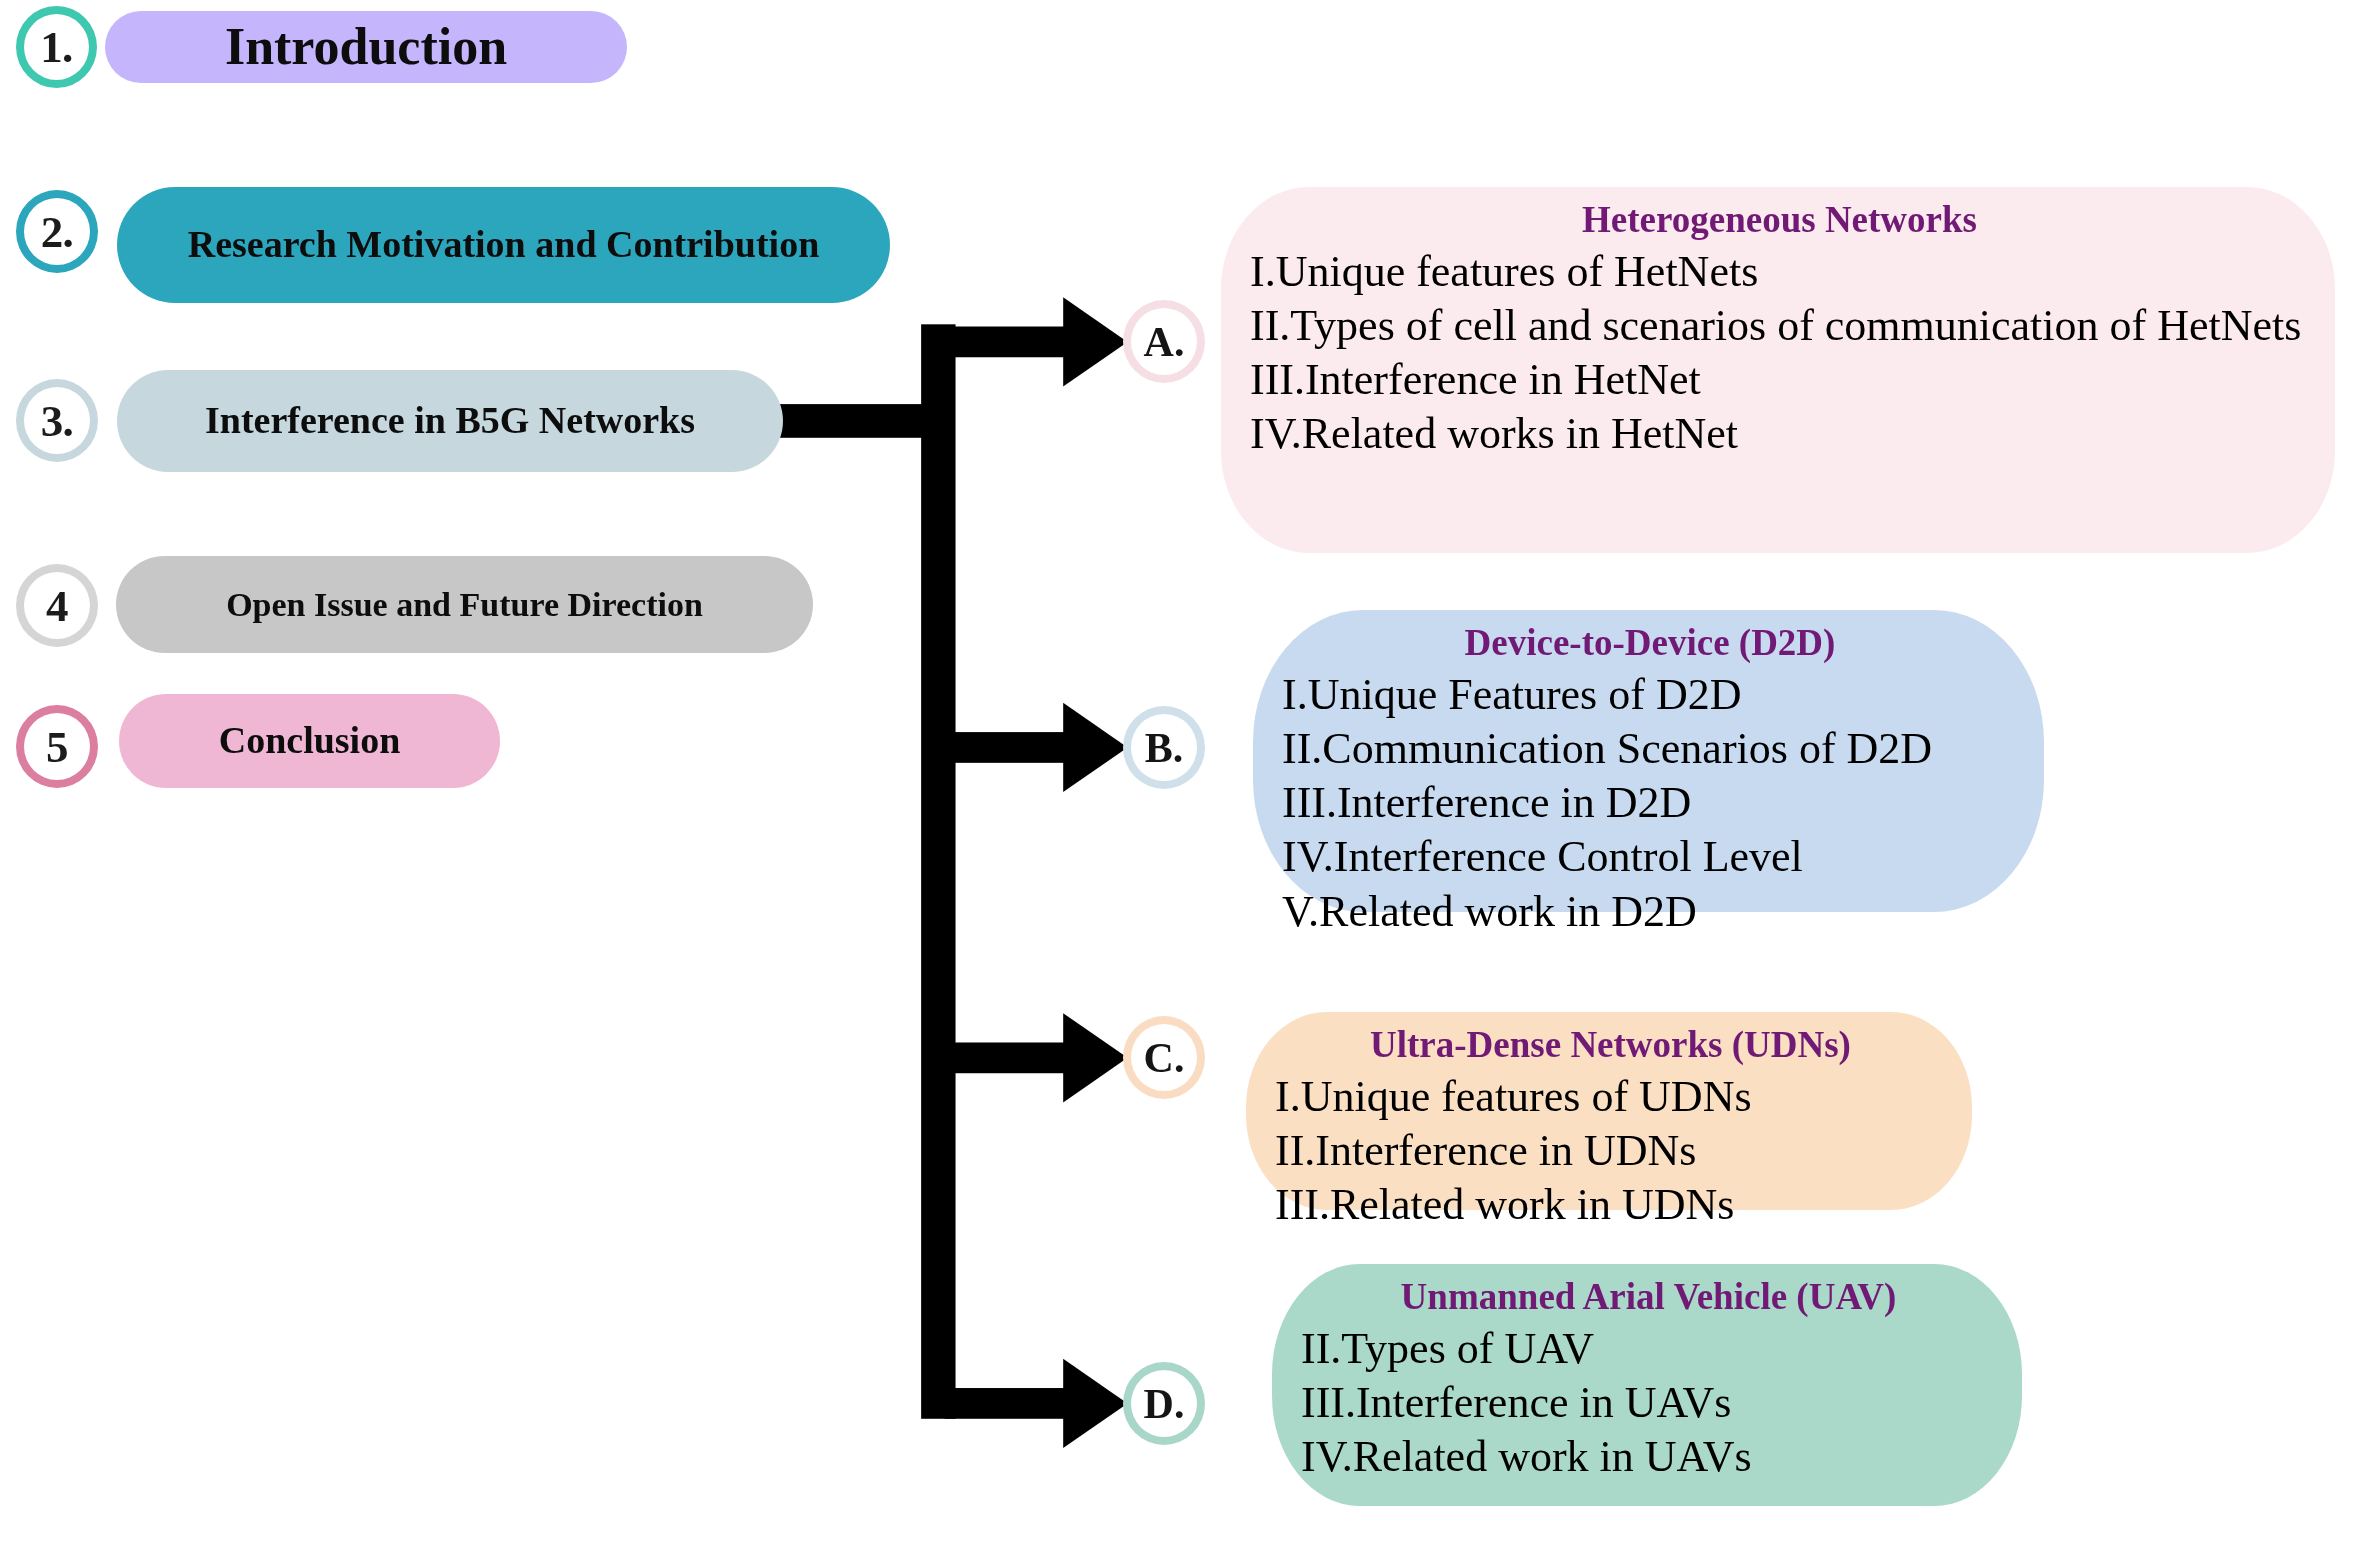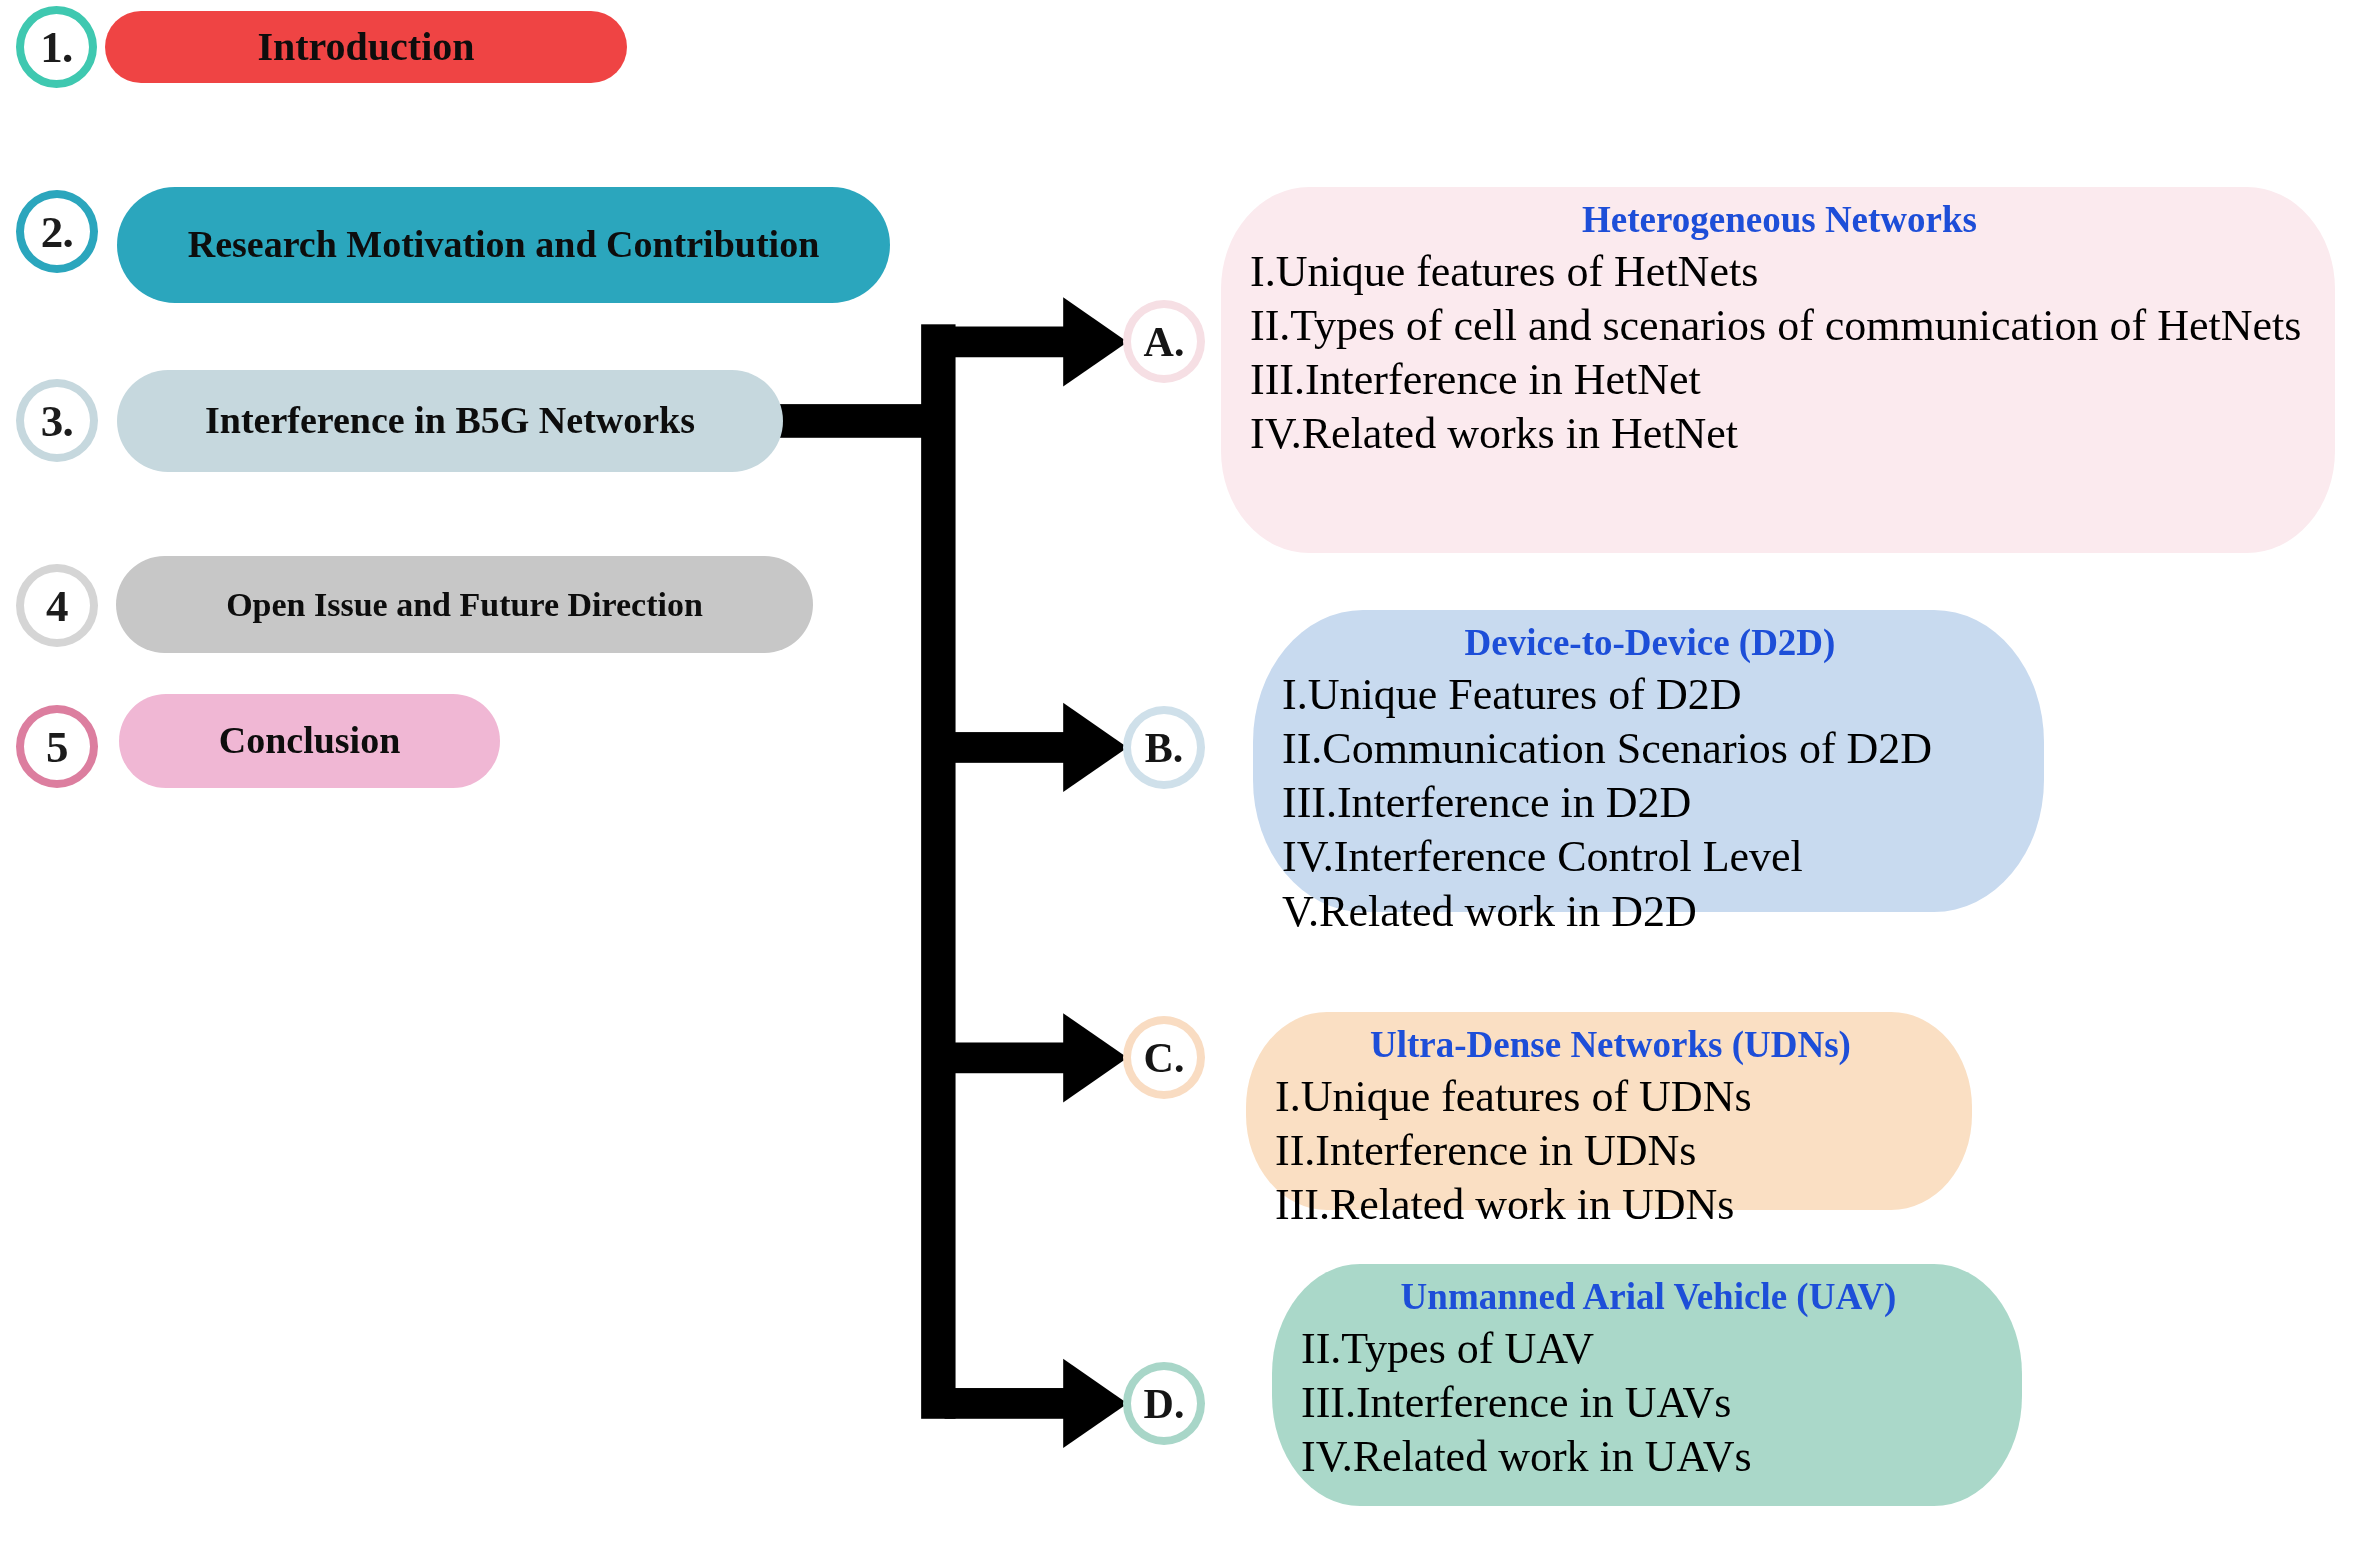--- a/index.html
+++ b/index.html
@@ -56,21 +56,21 @@
   .panel{
     position:absolute;
     box-sizing:border-box;
     border-radius:88px/102px;
     z-index:1;
     padding:13px 26px 14.6px 29px;
   }
   .panel-title{
     font-weight:700;
     font-size:37px;
-    color:#1d4ed8;
+    color:#701a75;
     text-align:center;
     line-height:1.1;
     margin:0 0 4.4px 0;
     white-space:nowrap;
   }
   .panel-item{
     font-size:44px;
     color:#000000;
     line-height:1.23;
     white-space:nowrap;
@@ -103,21 +103,21 @@
       <polygon points="1452,1384 1540,1445 1452,1506" fill="#000000"></polygon>
     </g>
 
     <g>
       <rect x="1290" y="1896" width="185" height="42" fill="#000000"></rect>
       <polygon points="1452,1856 1540,1917 1452,1978" fill="#000000"></polygon>
     </g>
   </svg>
 
   <div class="sec-num" style="left:16px;top:5.9px;width:81px;height:82px;border:8px solid #3fc8b0;">1.</div>
-  <div class="sec-pill" style="left:105px;top:11px;width:522px;height:72px;background:#ef4444;font-size:40px;">Introduction</div>
+  <div class="sec-pill" style="left:105px;top:11px;width:522px;height:72px;background:#c4b5fd;font-size:52px;">Introduction</div>
 
   <div class="sec-num" style="left:16px;top:190px;width:82px;height:83px;border:8.8px solid #2ba6bd;">2.</div>
   <div class="sec-pill" style="left:117px;top:187px;width:773px;height:116px;background:#2ba6bd;font-size:38px;">Research Motivation and Contribution</div>
 
   <div class="sec-num" style="left:16px;top:379px;width:82px;height:83px;border:8.8px solid #c6d8de;">3.</div>
   <div class="sec-pill" style="left:117px;top:370px;width:666px;height:102px;background:#c6d8de;font-size:38px;">Interference in B5G Networks</div>
 
   <div class="sec-num" style="left:16px;top:564px;width:82px;height:83px;border:8.8px solid #d5d5d5;">4</div>
   <div class="sec-pill" style="left:116px;top:556px;width:697px;height:97px;background:#c7c7c7;font-size:34px;">Open Issue and Future Direction</div>
 

